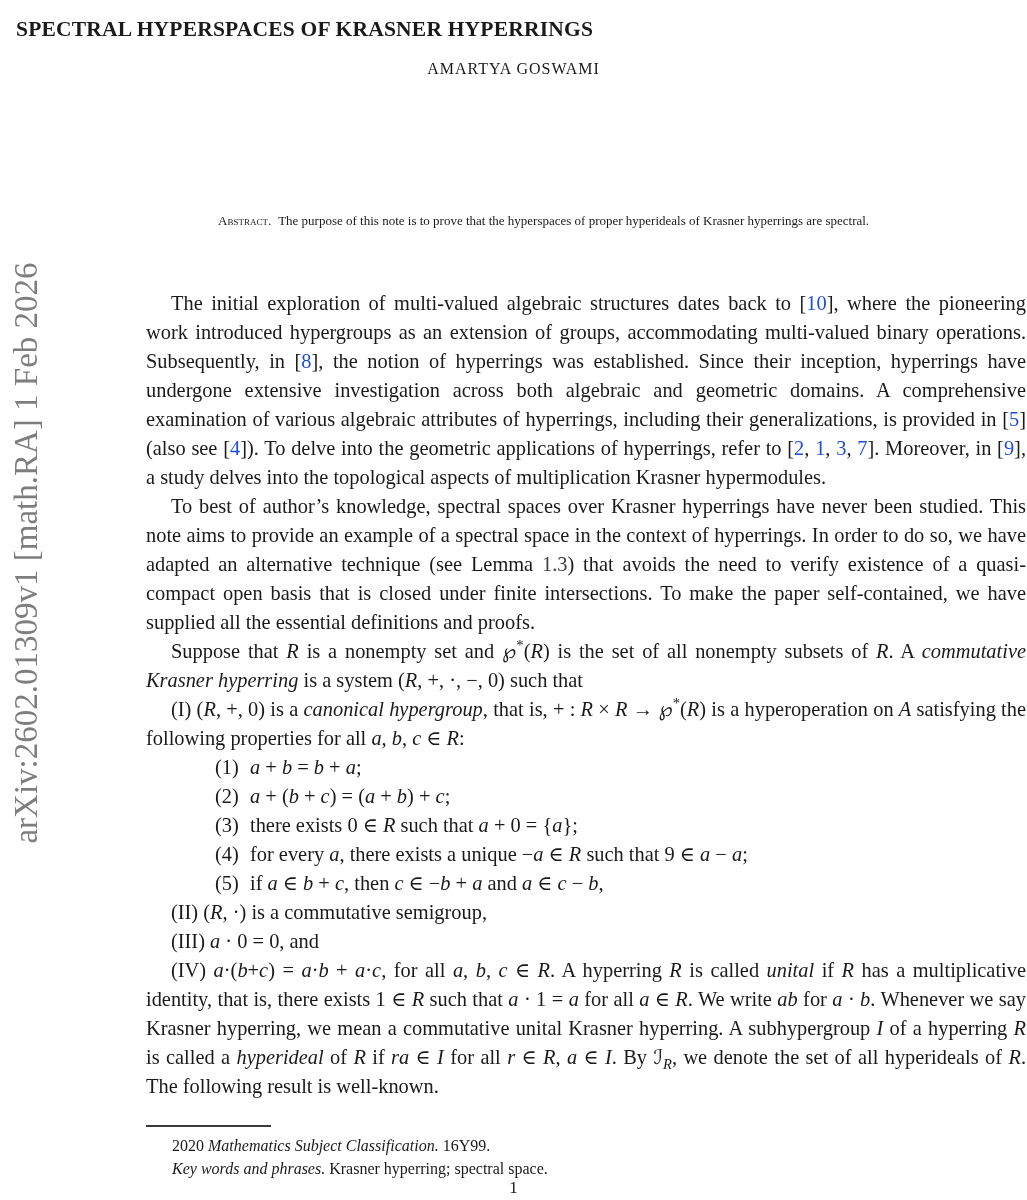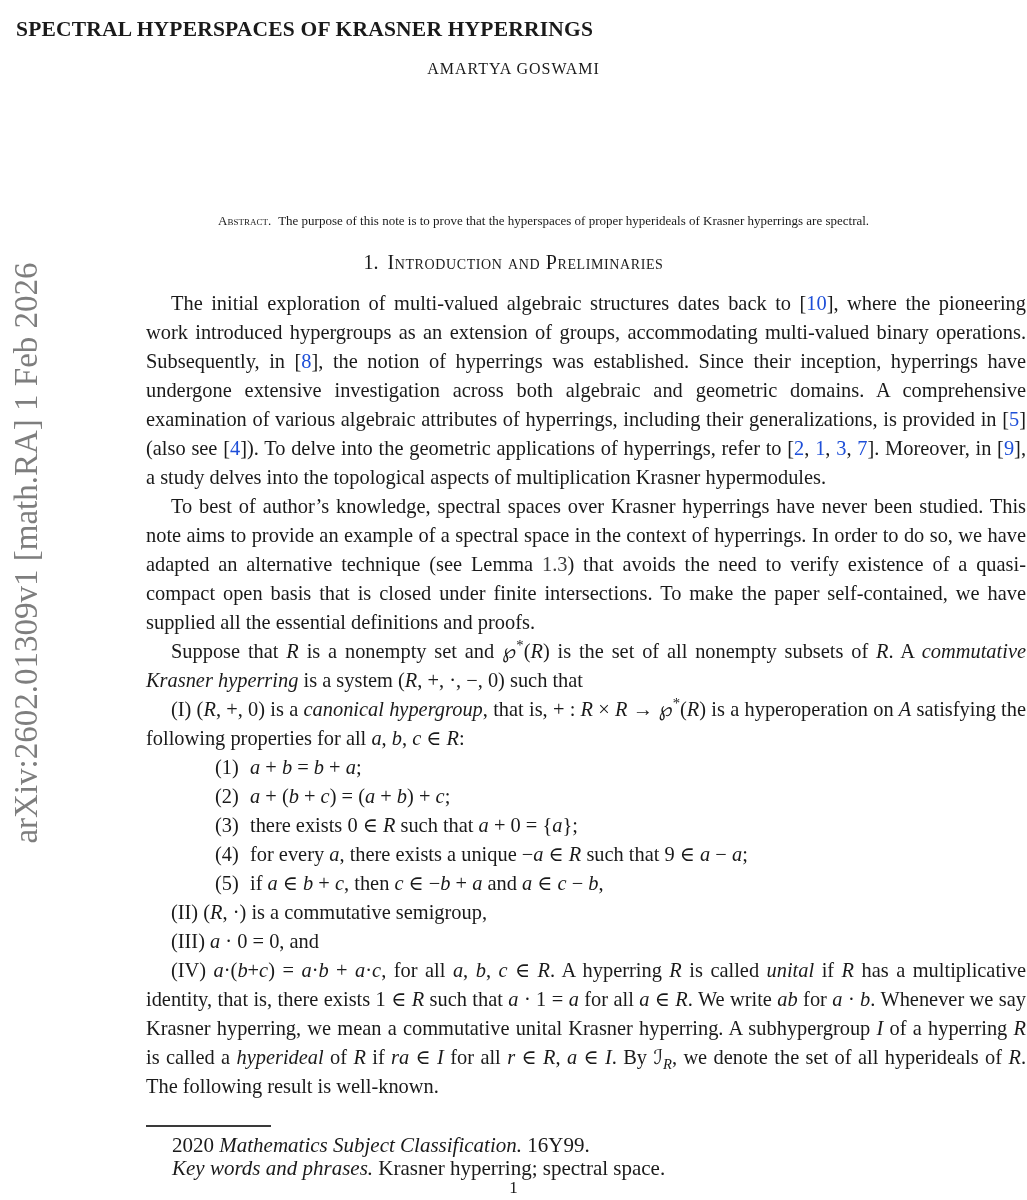--- a/index.html
+++ b/index.html
@@ -52,21 +52,21 @@
 
   .it   { font-style:italic; }
   .cite { color:#1d4ed8; }
   .link { color:#404040; }
   .scr  { font-family:"DejaVu Sans","DejaVu Serif",serif; }
   .sup  { vertical-align:super; font-size:0.72em; line-height:0; }
   .sub  { vertical-align:sub;  font-size:0.72em; line-height:0; font-style:italic; }
 
   .footnote {
     position:absolute; left:146px; top:1125px; width:880px;
-    font-size:21px; line-height:23px;
+    font-size:16px; line-height:23px;
   }
   .footnote-rule { width:125px; border-top:2px solid #3a3a3a; margin-bottom:7px; }
   .fn-line { padding-left:26px; }
 
   .pageno {
     position:absolute; top:1178px; left:0; width:100%; text-align:center;
     font-size:17px;
   }
 </style>
 </head>
@@ -77,23 +77,20 @@
   <div class="watermark">arXiv:2602.01309v1  [math.RA]  1 Feb 2026</div>
 
   <h1 class="title">SPECTRAL HYPERSPACES OF KRASNER HYPERRINGS</h1>
 
   <div class="author">AMARTYA GOSWAMI</div>
 
   <div class="abstract">
     <span class="abstract-label">Abstract.</span><span>The purpose of this note is to prove that the hyperspaces of proper hyperideals of Krasner hyperrings are spectral.</span>
   </div>
 
-  <div class="section-heading">
-    <span class="section-number">1.</span><span class="section-title-sc">Introduction and Preliminaries</span>
-  </div>
 
   <div class="body">
     <p class="para indent"><span>The initial exploration of multi-valued algebraic structures dates back to [</span><span class="cite">10</span><span>], where the pioneering work introduced hypergroups as an extension of groups, accommodating multi-valued binary operations. Subsequently, in [</span><span class="cite">8</span><span>], the notion of hyperrings was established. Since their inception, hyperrings have undergone extensive investigation across both algebraic and geometric domains. A comprehensive examination of various algebraic attributes of hyperrings, including their generalizations, is provided in [</span><span class="cite">5</span><span>] (also see [</span><span class="cite">4</span><span>]). To delve into the geometric applications of hyperrings, refer to [</span><span class="cite">2</span><span>, </span><span class="cite">1</span><span>, </span><span class="cite">3</span><span>, </span><span class="cite">7</span><span>]. Moreover, in [</span><span class="cite">9</span><span>], a study delves into the topological aspects of multiplication Krasner hypermodules.</span></p>
     <p class="para indent"><span>To best of author’s knowledge, spectral spaces over Krasner hyperrings have never been studied. This note aims to provide an example of a spectral space in the context of hyperrings. In order to do so, we have adapted an alternative technique (see Lemma </span><span class="link">1.3</span><span>) that avoids the need to verify existence of a quasi-compact open basis that is closed under finite intersections. To make the paper self-contained, we have supplied all the essential definitions and proofs.</span></p>
     <p class="para indent"><span>Suppose that </span><span class="it">R</span><span> is a nonempty set and </span><span class="scr">℘</span><span class="sup">*</span><span>(</span><span class="it">R</span><span>) is the set of all nonempty subsets of </span><span class="it">R</span><span>. A </span><span class="it">commutative Krasner hyperring</span><span> is a system (</span><span class="it">R</span><span>, +, ·, −, 0) such that</span></p>
     <p class="para indent"><span>(I) (</span><span class="it">R</span><span>, +, 0) is a </span><span class="it">canonical hypergroup</span><span>, that is, + : </span><span class="it">R</span><span> × </span><span class="it">R</span><span> → </span><span class="scr">℘</span><span class="sup">*</span><span>(</span><span class="it">R</span><span>) is a hyperoperation on </span><span class="it">A</span><span> satisfying the following properties for all </span><span class="it">a</span><span>, </span><span class="it">b</span><span>, </span><span class="it">c</span><span> ∈ </span><span class="it">R</span><span>:</span></p>
 
     <div class="list-item">
       <span class="li-label">(1)</span>
       <span><span class="it">a</span><span> + </span><span class="it">b</span><span> = </span><span class="it">b</span><span> + </span><span class="it">a</span><span>;</span></span>

